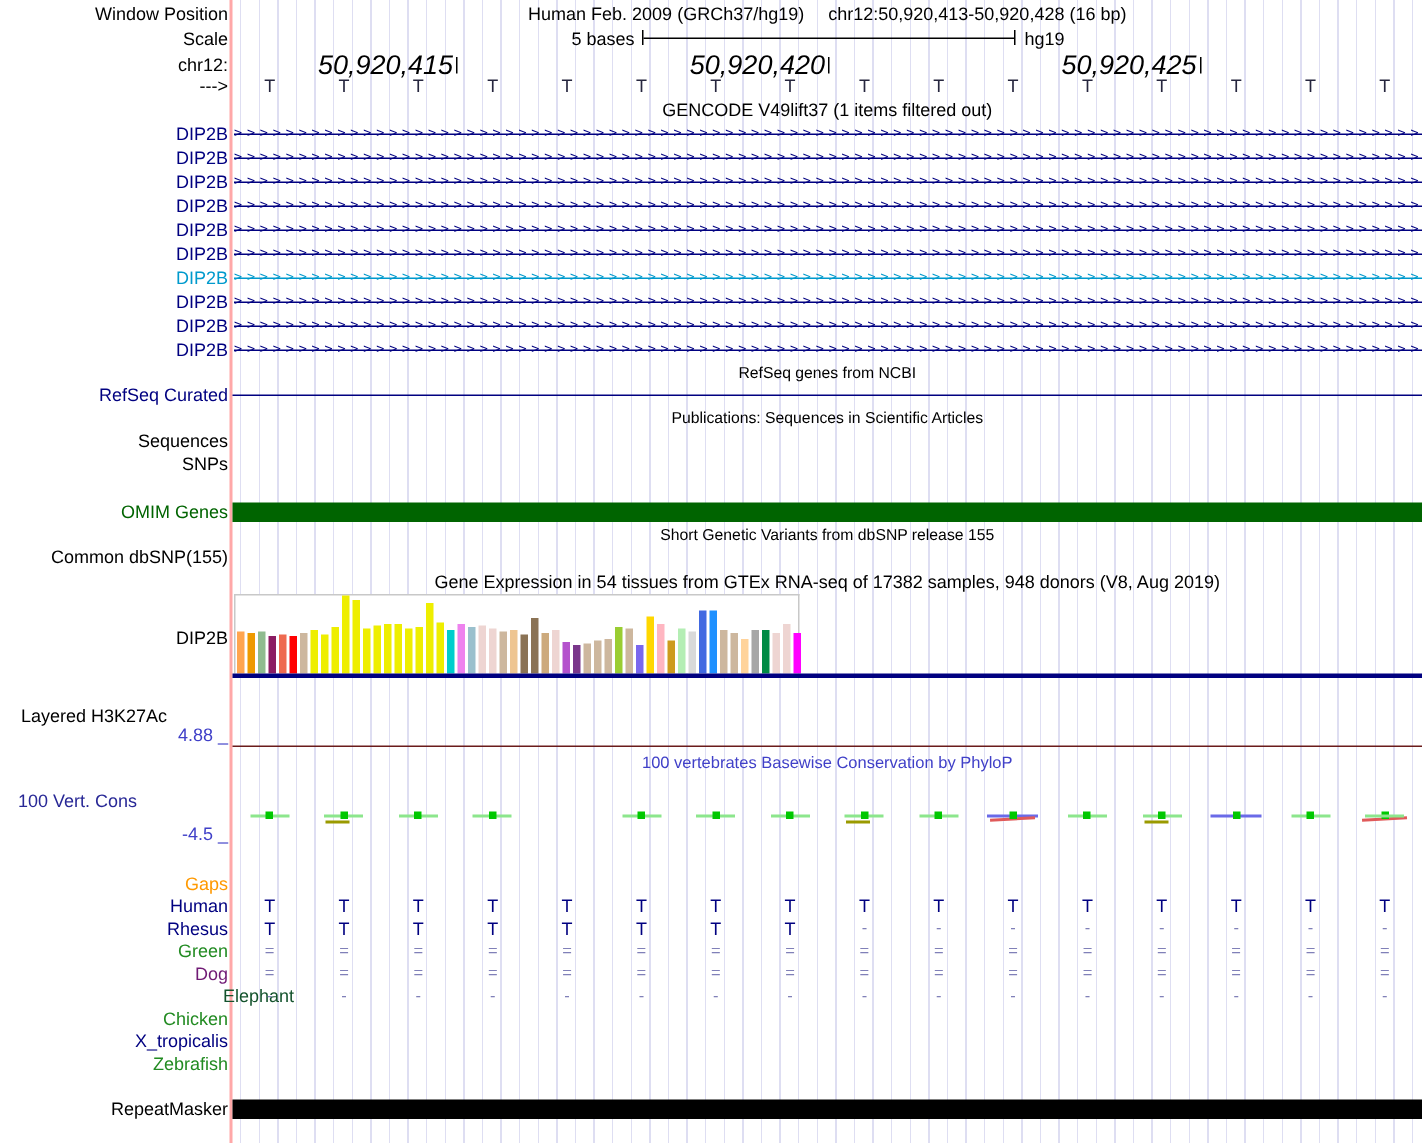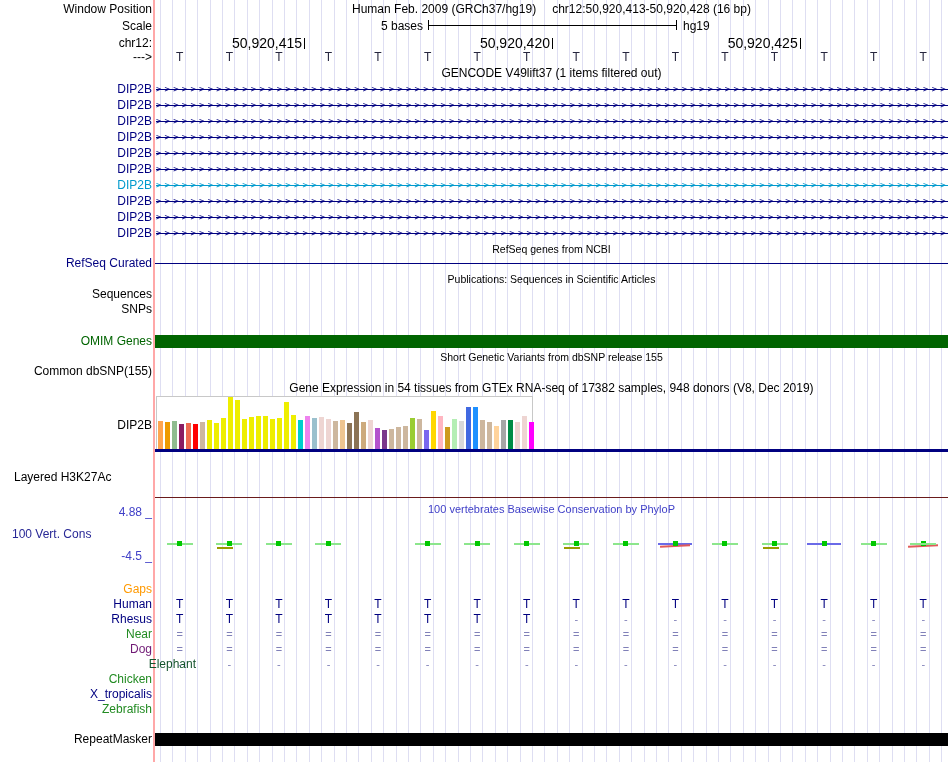--- a/index.html
+++ b/index.html
@@ -15,21 +15,21 @@
   .t-lg{font-size:12px;} .t-md{font-size:11px;} .t-sm{font-size:10.5px;}
   .navy{color:#000080;} .green{color:#006400;} .blue{color:#4040C8;}
   
   #title-row{top:2px;}
   #scale-text{position:absolute;left:155px;top:19px;width:268px;text-align:right;font-size:12px;line-height:14px;z-index:3;}
   #scale-bar{position:absolute;left:428px;top:20px;width:247px;height:10px;
              border-left:1px solid #000;border-right:1px solid #000;z-index:3;}
   #scale-bar-line{position:absolute;left:0;top:5px;width:100%;height:1px;background:#000;}
   #scale-hg19{position:absolute;left:683px;top:19px;font-size:12px;line-height:14px;z-index:3;}
   #ruler{position:absolute;left:155px;top:36px;width:793px;height:14px;z-index:3;}
-  .tick-lab{position:absolute;transform:translateX(-100%);font-size:14px;line-height:14px;white-space:nowrap;}
+  .tick-lab{position:absolute;transform:translateX(-100%);font-size:18px;line-height:14px;white-space:nowrap;font-style:italic;}
   .tick-bar{position:absolute;top:2px;width:1px;height:11px;background:#000;}
   #seq-letters{position:absolute;left:155px;top:50px;width:793px;height:14px;z-index:3;}
   #seq-letters span{position:absolute;transform:translateX(-50%);font-size:12px;line-height:14px;color:#26263e;}
   
   .generow{position:absolute;left:0;width:950px;height:16px;z-index:3;}
   .glbl{position:absolute;left:0;width:152px;text-align:right;font-size:12px;line-height:16px;white-space:nowrap;}
   .gline{position:absolute;left:156px;width:792px;top:8px;height:1px;background:currentColor;}
   .gchev{position:absolute;left:156px;width:792px;top:0;height:16px;overflow:hidden;white-space:nowrap;
          font-family:"DejaVu Sans Mono",monospace;font-size:9px;letter-spacing:3.2px;line-height:16px;}
   
@@ -167,21 +167,21 @@
   <div class="title t-sm" style="top:272px">Publications: Sequences in Scientific Articles</div>
   <div class="lbl" style="top:287px">Sequences</div>
   <div class="lbl" style="top:302px">SNPs</div>
 
   <div class="lbl green" style="top:334px">OMIM Genes</div>
   <div id="omim-bar"></div>
 
   <div class="title t-sm" style="top:350px">Short Genetic Variants from dbSNP release 155</div>
   <div class="lbl" style="top:364px">Common dbSNP(155)</div>
 
-  <div class="title t-lg" style="top:381px">Gene Expression in 54 tissues from GTEx RNA-seq of 17382 samples, 948 donors (V8, Dec 2019)</div>
+  <div class="title t-lg" style="top:381px">Gene Expression in 54 tissues from GTEx RNA-seq of 17382 samples, 948 donors (V8, Aug 2019)</div>
   <div class="lbl" style="top:418px">DIP2B</div>
   <div id="gtex-box">
       <div class="bar" style="height: 28px; background: rgb(255, 165, 79);"></div>
       <div class="bar" style="height: 27px; background: rgb(238, 154, 0);"></div>
       <div class="bar" style="height: 28px; background: rgb(143, 188, 143);"></div>
       <div class="bar" style="height: 25px; background: rgb(139, 28, 98);"></div>
       <div class="bar" style="height: 26px; background: rgb(238, 106, 80);"></div>
       <div class="bar" style="height: 25px; background: rgb(255, 0, 0);"></div>
       <div class="bar" style="height: 27px; background: rgb(205, 183, 158);"></div>
       <div class="bar" style="height: 29px; background: rgb(238, 238, 0);"></div>
@@ -230,21 +230,21 @@
       <div class="bar" style="height: 29px; background: rgb(0, 139, 69);"></div>
       <div class="bar" style="height: 27px; background: rgb(238, 213, 210);"></div>
       <div class="bar" style="height: 33px; background: rgb(238, 213, 210);"></div>
       <div class="bar" style="height: 27px; background: rgb(255, 0, 255);"></div>
     </div>
   <div id="gtex-baseline"></div>
 
   <div id="layered-label">Layered H3K27Ac</div>
 
   <div id="phylop-border"></div>
-  <div class="lbl blue" style="top:505px">4.88 _</div>
+  <div class="lbl blue" style="top:483px">4.88 _</div>
   <div class="title t-md blue" style="top:502px">100 vertebrates Basewise Conservation by PhyloP</div>
   <div id="cons-label">100 Vert. Cons</div>
   <div id="phylop-marks">
       <div class="pm" style="left: 3.125%;">
         <div class="pm-lg"></div>
         <div class="pm-sq"></div>
       </div>
       <div class="pm" style="left: 9.375%;">
         <div class="pm-lg"></div>
         <div class="pm-sq"></div>
@@ -350,21 +350,21 @@
           <span class="mdash" style="left: 59.375%;">-</span>
           <span class="mdash" style="left: 65.625%;">-</span>
           <span class="mdash" style="left: 71.875%;">-</span>
           <span class="mdash" style="left: 78.125%;">-</span>
           <span class="mdash" style="left: 84.375%;">-</span>
           <span class="mdash" style="left: 90.625%;">-</span>
           <span class="mdash" style="left: 96.875%;">-</span>
         </div>
       </div>
       <div class="mrow" style="top: 627px;">
-        <div class="mlbl" style="color: rgb(34, 139, 34);">Near</div>
+        <div class="mlbl" style="color: rgb(34, 139, 34);">Green</div>
         <div class="mglyphs">
           <span class="mdash" style="left: 3.125%;">=</span>
           <span class="mdash" style="left: 9.375%;">=</span>
           <span class="mdash" style="left: 15.625%;">=</span>
           <span class="mdash" style="left: 21.875%;">=</span>
           <span class="mdash" style="left: 28.125%;">=</span>
           <span class="mdash" style="left: 34.375%;">=</span>
           <span class="mdash" style="left: 40.625%;">=</span>
           <span class="mdash" style="left: 46.875%;">=</span>
           <span class="mdash" style="left: 53.125%;">=</span>

